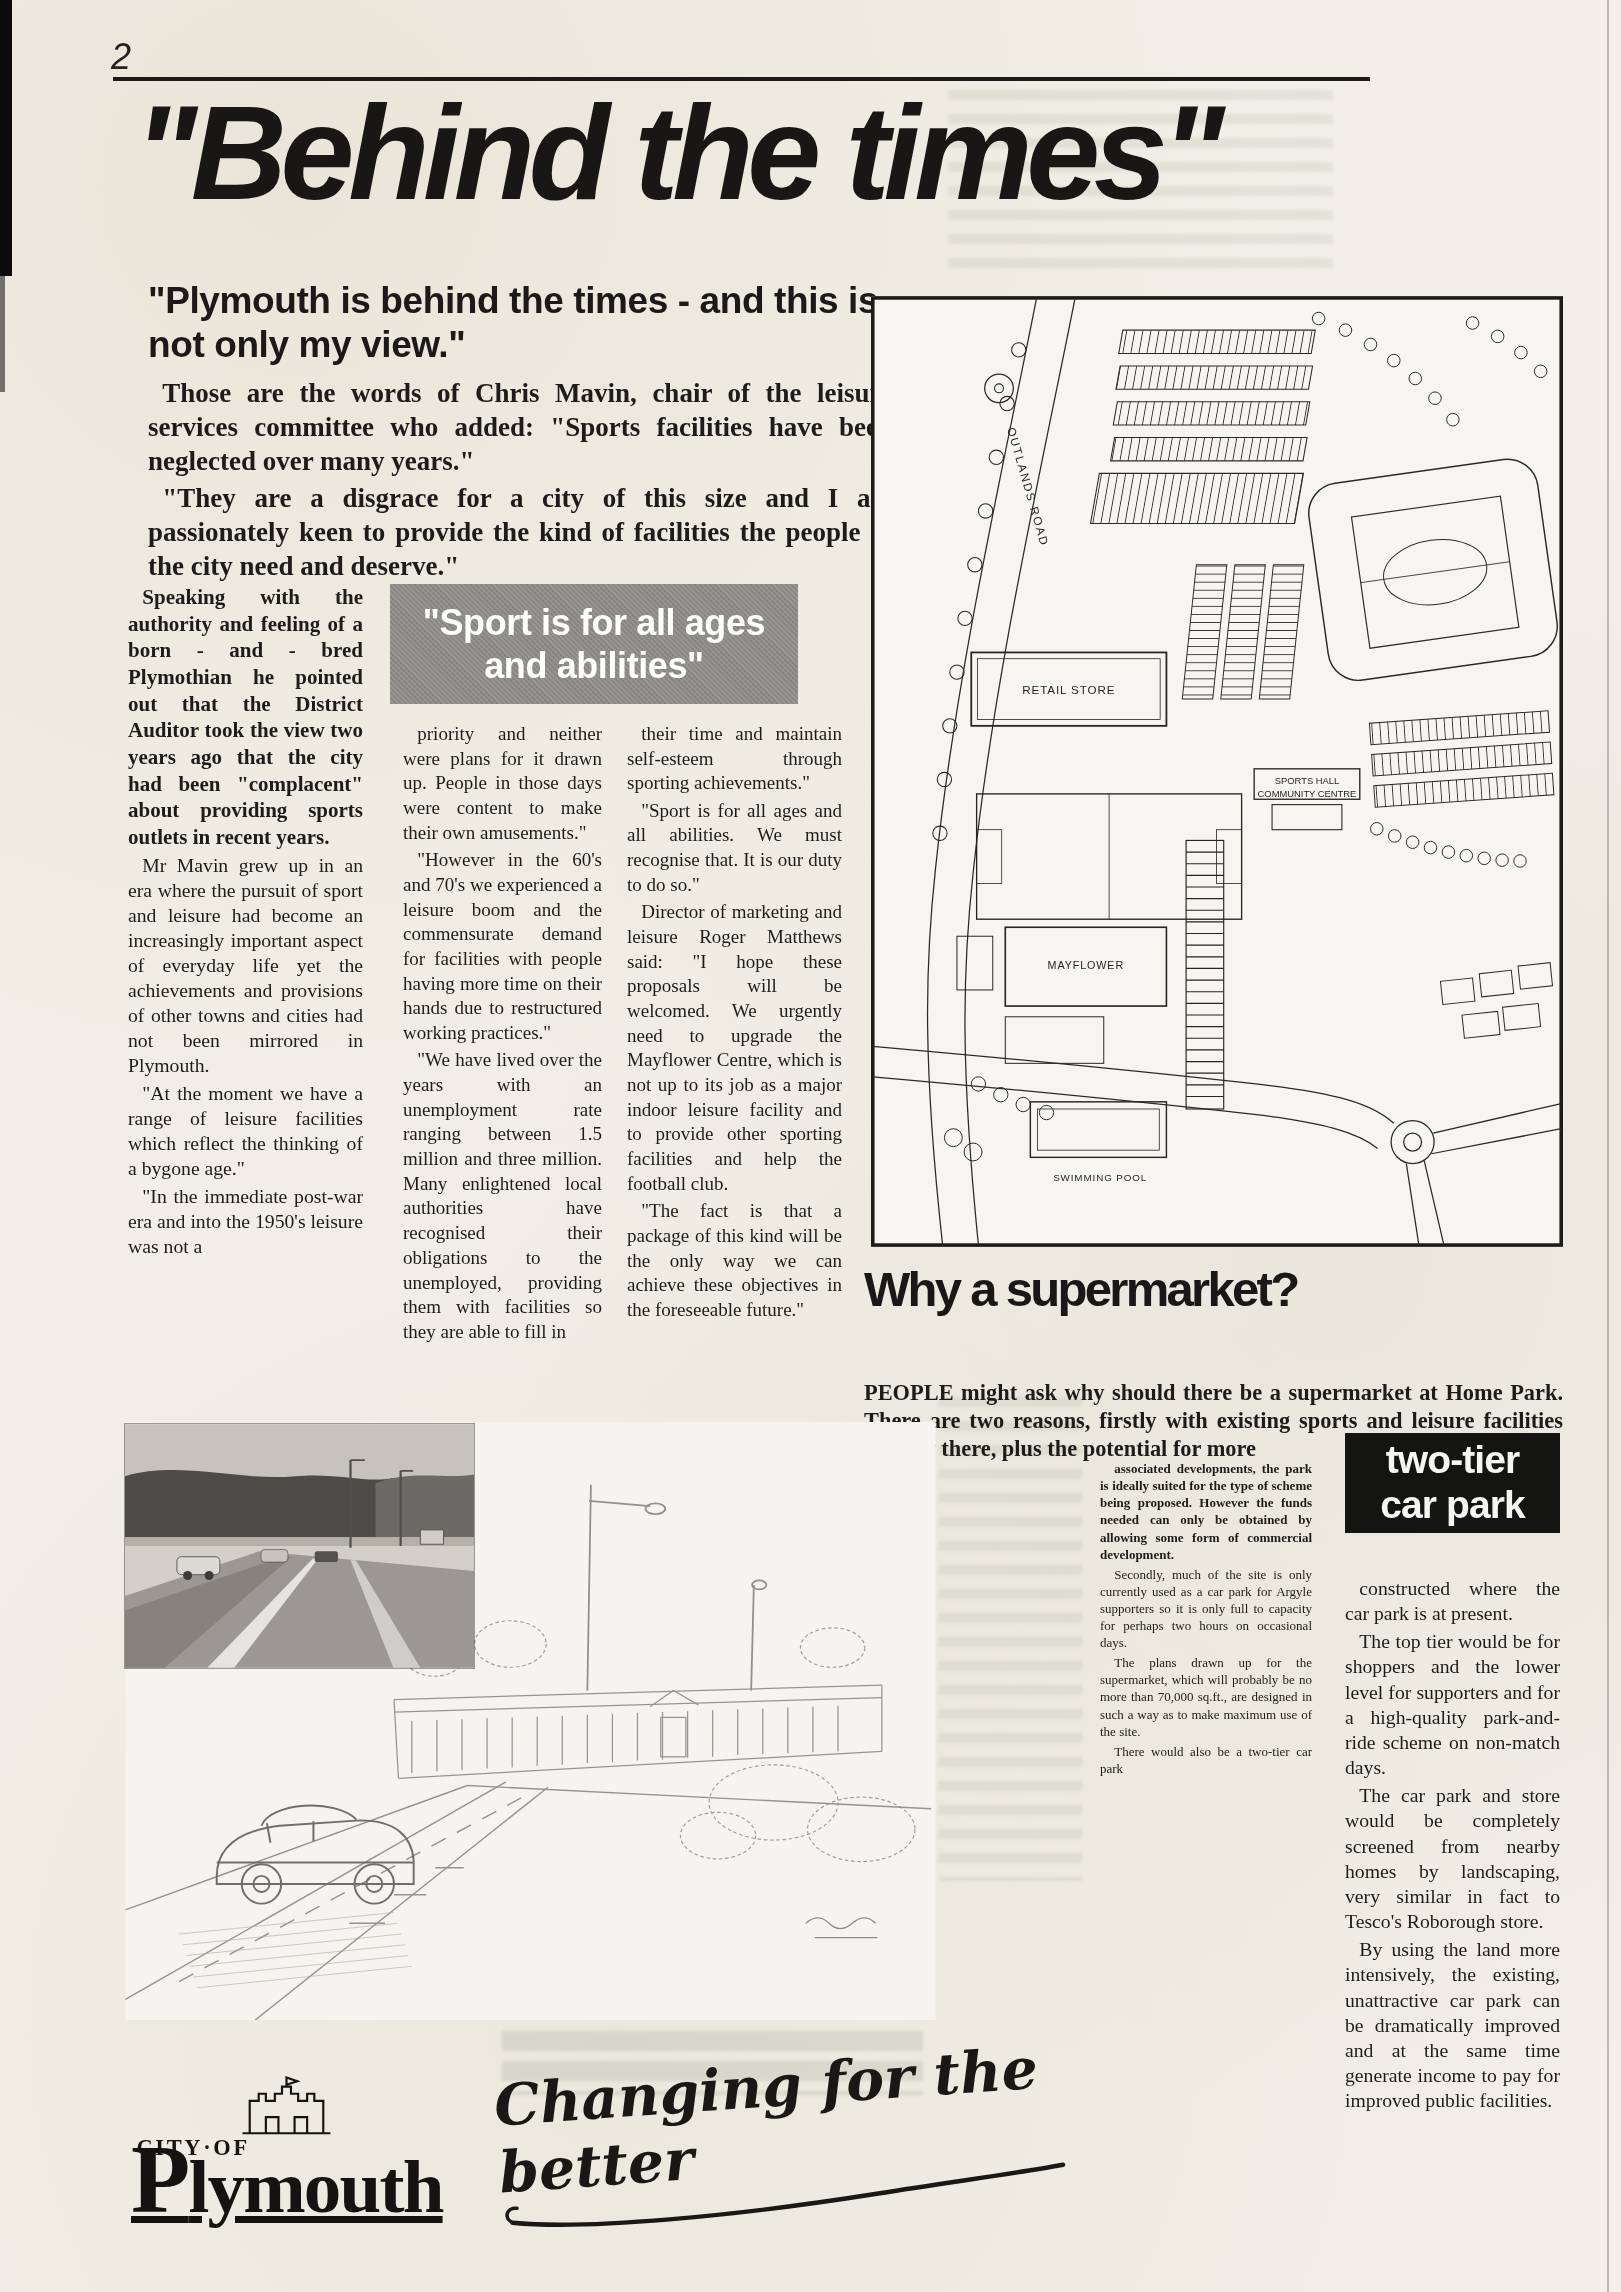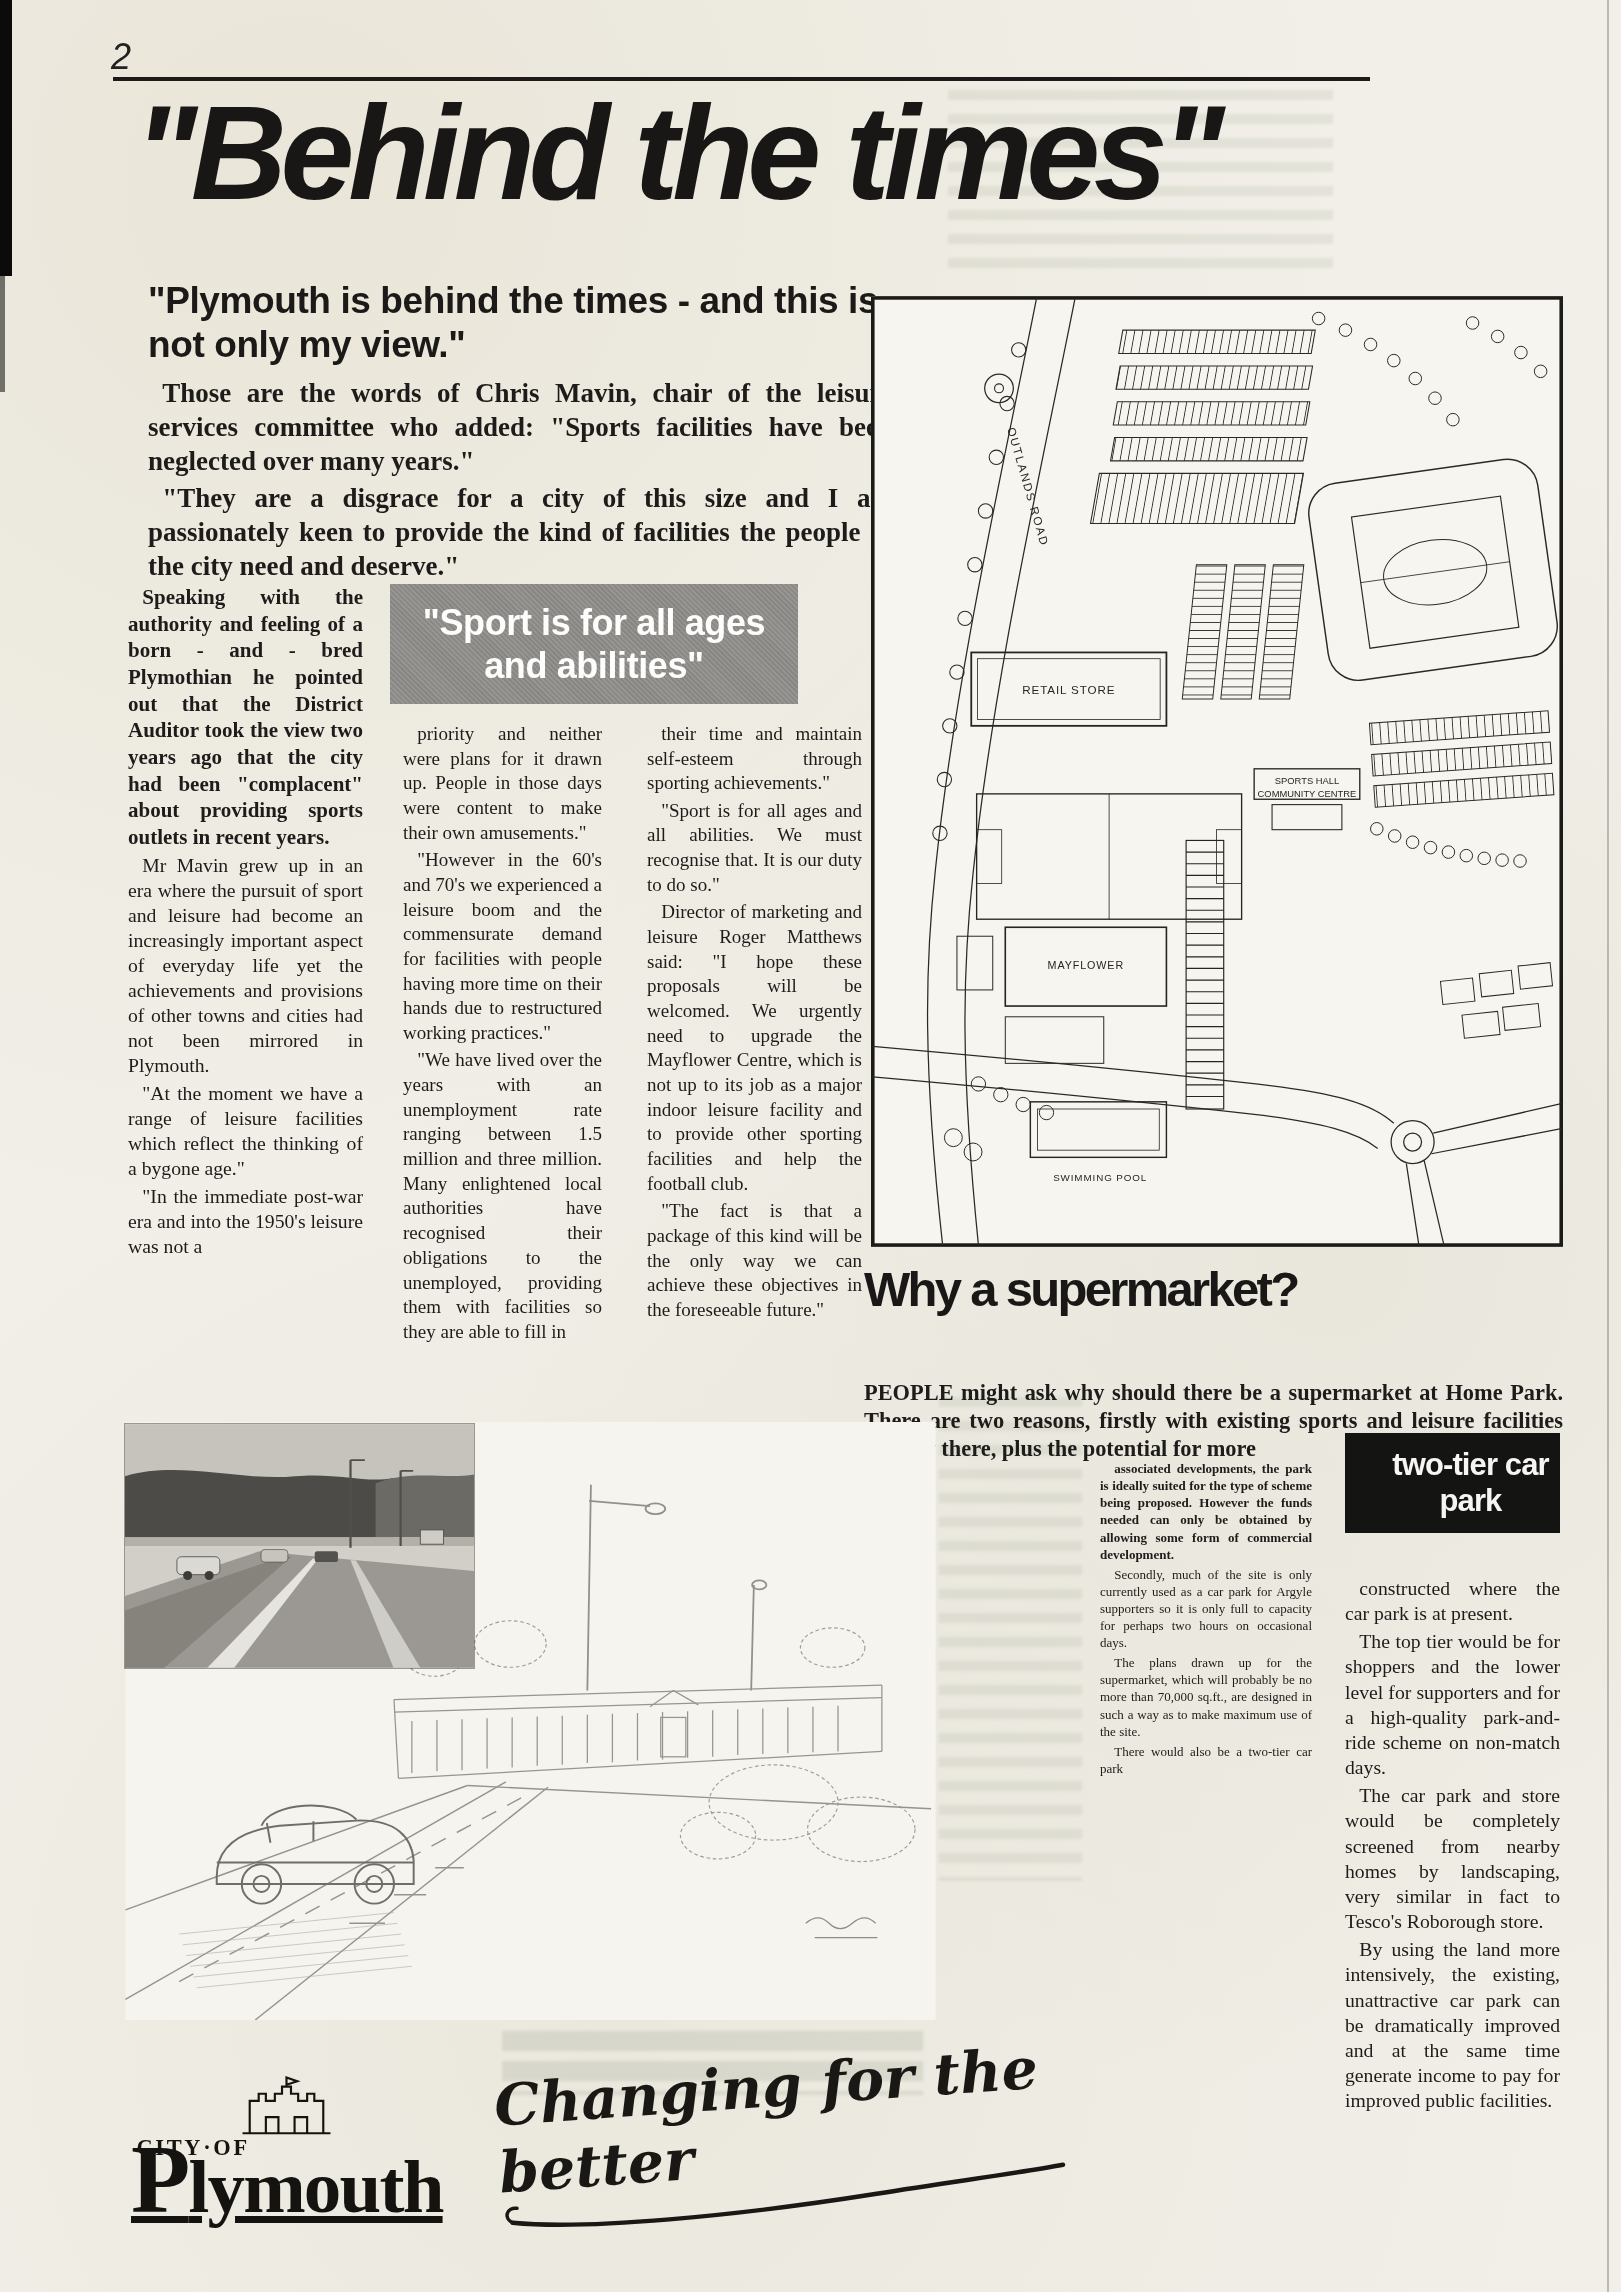--- a/index.html
+++ b/index.html
@@ -26,37 +26,37 @@
     letter-spacing:-6.3px;color:#181715;white-space:nowrap;
   }
   .subhead{left:148px;top:279px;width:788px;font-weight:bold;font-size:37px;line-height:1.18;letter-spacing:-0.4px;color:#1b1a18;}
   .introblock{left:148px;top:376px;width:745px;font-weight:bold;font-size:27px;line-height:1.26;text-align:justify;}
   .introblock p{margin:0;text-indent:16px;}
   .cols p{margin:0 0 2.7px 0;text-indent:14.3px;text-align:justify;}
   .cols p.bold{font-weight:bold;}
   .col1{left:128px;top:584px;width:235px;font-size:19.7px;line-height:1.27;}
   .col1 p.bold{font-size:21px;}
   .col2{left:403px;top:722px;width:199px;font-size:19px;line-height:1.3;}
-  .col3{left:627px;top:722px;width:215px;font-size:19px;line-height:1.3;margin-left:20px;}
+  .col3{left:627px;top:722px;width:215px;font-size:19px;line-height:1.3;}
   .pullquote{
     left:390px;top:584px;width:408px;height:120px;background:#979592;
     background-image:repeating-linear-gradient(45deg, rgba(70,70,70,.18) 0 1.8px, transparent 1.8px 3.6px);
     display:flex;align-items:center;justify-content:center;text-align:center;
     color:#fdfdfb;font-weight:bold;font-size:36px;line-height:1.2;letter-spacing:-0.4px;
   }
   .mapbox{left:871px;top:296px;width:692px;height:951px;background:#f7f5ef;}
   .article2{left:864px;top:1261px;width:700px;}
   .headline2{left:0;top:0;width:700px;font-weight:bold;font-size:49px;letter-spacing:-2.7px;color:#191816;white-space:nowrap;}
   .intro2{left:0;top:118px;width:699px;font-weight:bold;font-size:22.4px;line-height:1.25;text-align:justify;}
   .a2col1{left:236px;top:199px;width:212px;font-size:13px;line-height:1.32;}
   .a2col2{left:481px;top:315px;width:215px;font-size:19.7px;line-height:1.28;}
   .tierbox{
     left:481px;top:172px;width:215px;height:100px;background:#141413;
-    display:flex;align-items:center;justify-content:flex-end;text-align:center;
-    color:#f6f5f2;font-weight:bold;font-size:31px;line-height:1.15;letter-spacing:-0.9px;
+    display:flex;align-items:center;justify-content:center;text-align:center;
+    color:#f6f5f2;font-weight:bold;font-size:39px;line-height:1.15;letter-spacing:-0.9px;
   }
   .photo{left:125px;top:1424px;width:349px;height:244px;outline:0.9px solid rgba(60,60,55,.5);}
   .sketch{left:125px;top:1422px;width:811px;height:598px;}
   .logo{left:131px;top:2076px;width:376px;height:161px;}
   .logo-cityof{position:absolute;left:5.4px;top:59px;font-weight:bold;font-size:22.4px;letter-spacing:2.7px;color:#15140f;}
   .logo-main{position:absolute;left:0px;top:68px;font-weight:bold;font-size:75px;letter-spacing:-1.8px;color:#14130f;text-decoration:underline;}
   .logo-main .bigP{font-size:97px;line-height:0;}
   .slogan{
     left:497px;top:2051px;width:591px;height:161px;
     font-style:italic;font-weight:bold;font-size:57px;color:#191815;

